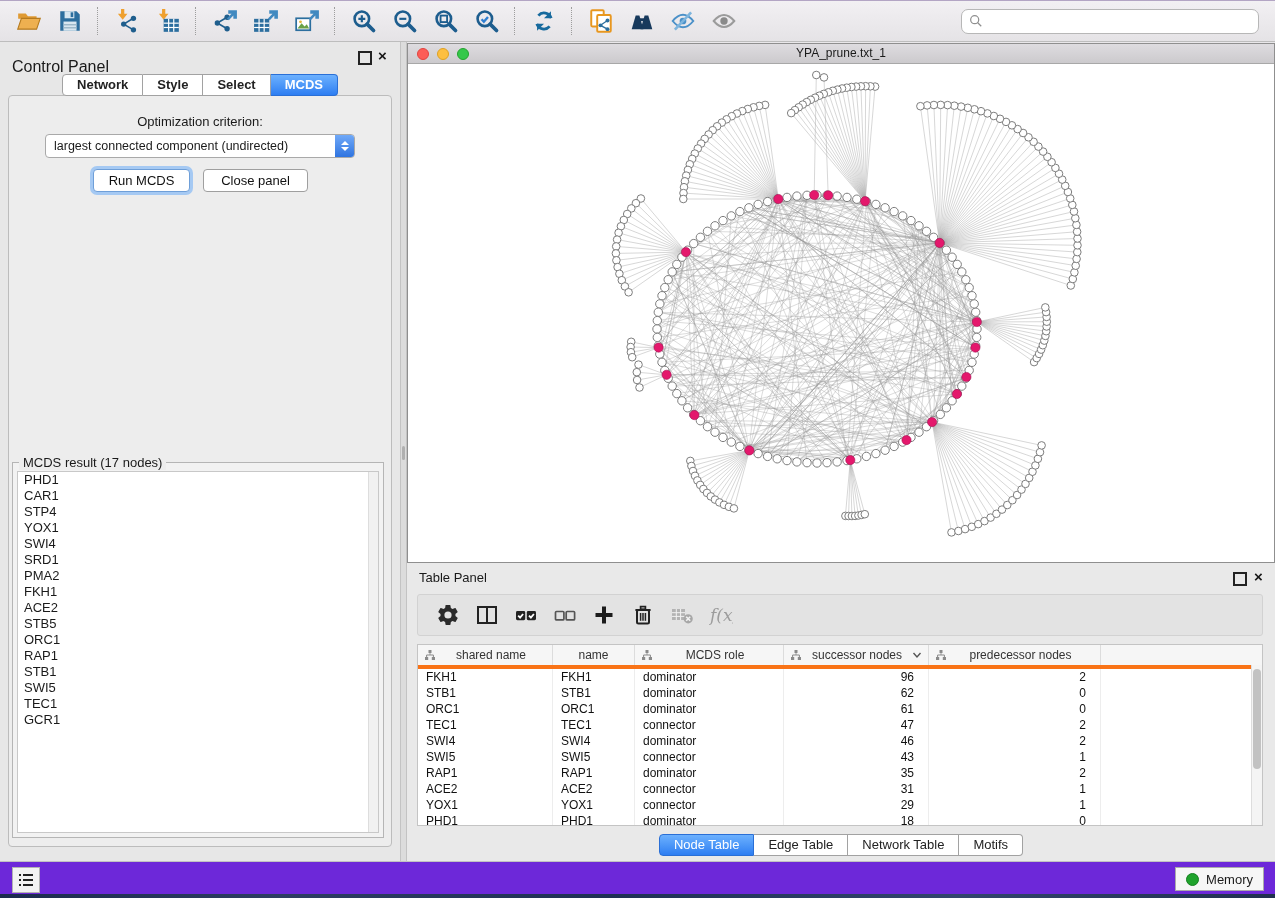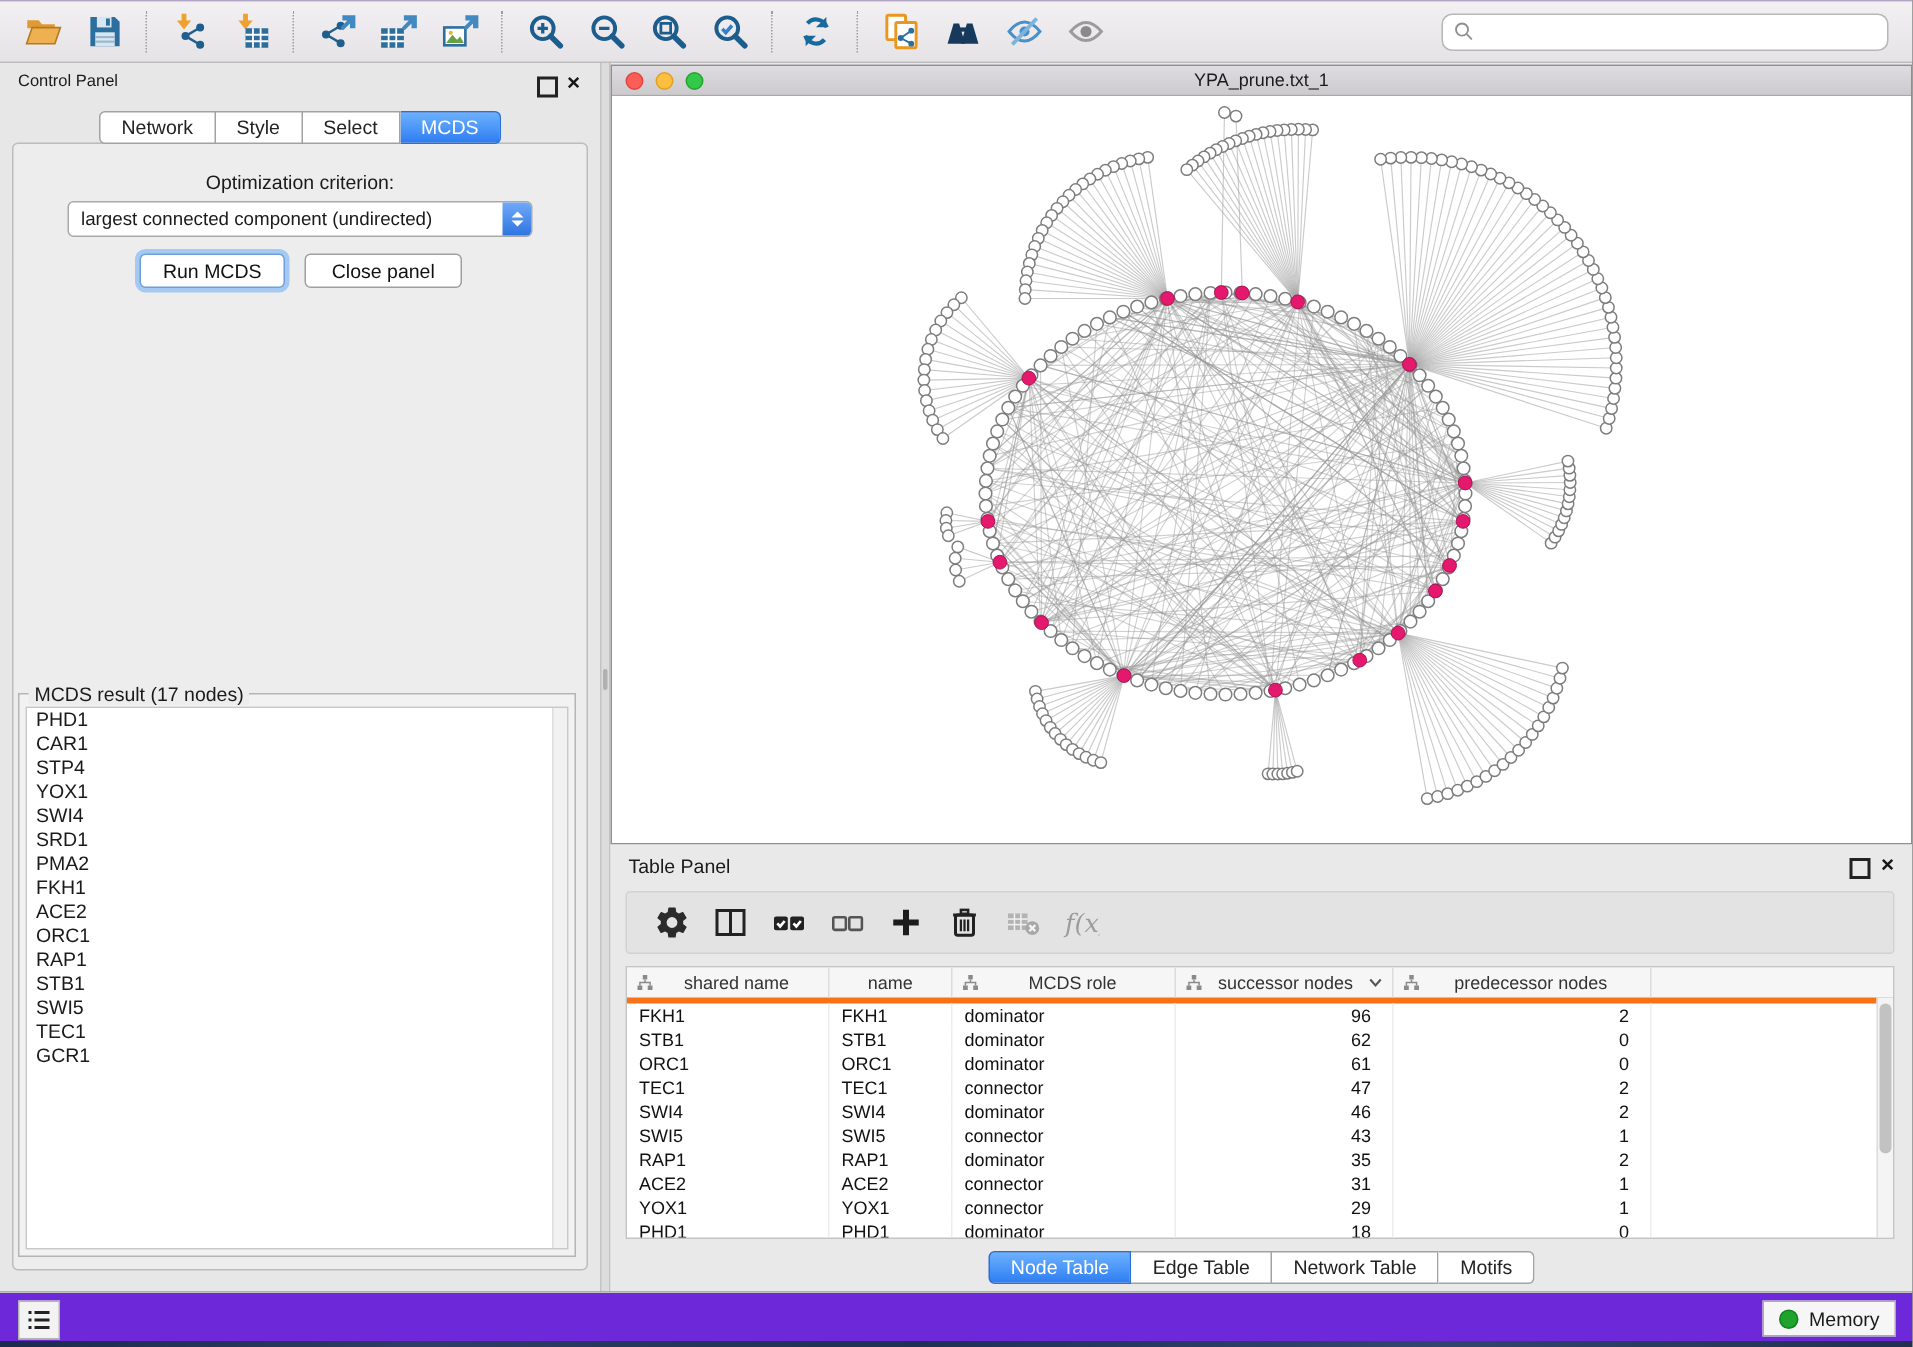--- a/index.html
+++ b/index.html
@@ -12,27 +12,27 @@
            display:flex;align-items:center;padding:0 8px;box-sizing:border-box;}
   .tb-btn{width:41px;height:34px;display:flex;align-items:center;justify-content:center;cursor:default;}
   .tb-btn svg{width:26px;height:26px;}
   .tb-sep{width:1px;height:28px;border-left:1px dotted #9d9d9d;margin:0 7px;}
   .tb-spacer{flex:1;}
   .search-box{width:282px;height:23px;background:#fff;border:1px solid #b7b7b7;border-radius:7px;
               display:flex;align-items:center;padding:0 7px;margin-right:8px;}
   .search-box input{border:none;outline:none;flex:1;font-size:12px;font-family:"Liberation Sans",sans-serif;background:transparent;}
   
   .cp{position:absolute;left:0;top:41px;width:400px;height:819px;background:#e7e7e7;}
-  .cp-header-title{position:absolute;top:6px;left:12px;font-size:11px;}
+  .cp-header-title{position:absolute;top:16px;left:12px;font-size:16px;}
   .float-ic{position:absolute;width:10px;height:10px;border:2px solid #222;background:transparent;}
   .close-ic{position:absolute;font-size:15px;font-weight:bold;color:#161616;line-height:14px;}
   .cp .float-ic{top:9px;left:358px;} .cp .close-ic{top:7px;left:378px;}
   .cp-content{position:absolute;left:8px;top:53px;width:384px;height:752px;background:#ededed;
               border:1px solid #bcbcbc;border-radius:4px;box-sizing:border-box;}
-  .cp-tabs{position:absolute;top:32px;left:0;width:400px;display:flex;justify-content:center;z-index:5;}
+  .cp-tabs{position:absolute;top:32px;left:0;width:400px;display:flex;justify-content:center;z-index:5;font-weight:bold;}
   .seg-tab{height:20px;line-height:20px;padding:0 14px;background:#fff;border:1px solid #a2a2a2;
            border-left:none;font-size:13px;color:#222;cursor:default;}
   .seg-tab:first-child{border-left:1px solid #a2a2a2;border-radius:4px 0 0 4px;}
   .seg-tab:last-child{border-radius:0 4px 4px 0;}
   .seg-tab.sel{background:linear-gradient(#6cb1fe,#2e7ef2);border-color:#2a6fd6;color:#fff;}
   .opt-label{position:absolute;top:72px;left:0;width:400px;text-align:center;font-size:13px;}
   .dropdown{position:absolute;left:45px;top:92px;width:310px;height:24px;background:#fff;
             border:1px solid #a9a9a9;border-radius:4px;box-sizing:border-box;display:flex;align-items:center;}
   .dropdown .dd-text{flex:1;font-size:12.5px;padding-left:8px;white-space:nowrap;overflow:hidden;}
   .dd-stepper{width:19px;height:22px;margin-right:0;border-radius:0 3px 3px 0;
@@ -299,20 +299,21 @@
       <div class="mcds-list" id="mcds-list">
           <div class="mcds-item">PHD1</div>
           <div class="mcds-item">CAR1</div>
           <div class="mcds-item">STP4</div>
           <div class="mcds-item">YOX1</div>
           <div class="mcds-item">SWI4</div>
           <div class="mcds-item">SRD1</div>
           <div class="mcds-item">PMA2</div>
           <div class="mcds-item">FKH1</div>
           <div class="mcds-item">ACE2</div>
+          <div class="mcds-item">STB5</div>
           <div class="mcds-item">ORC1</div>
           <div class="mcds-item">RAP1</div>
           <div class="mcds-item">STB1</div>
           <div class="mcds-item">SWI5</div>
           <div class="mcds-item">TEC1</div>
           <div class="mcds-item">GCR1</div>
         <div class="mcds-scroll"></div>
       </div>
     </div>
   </div>

